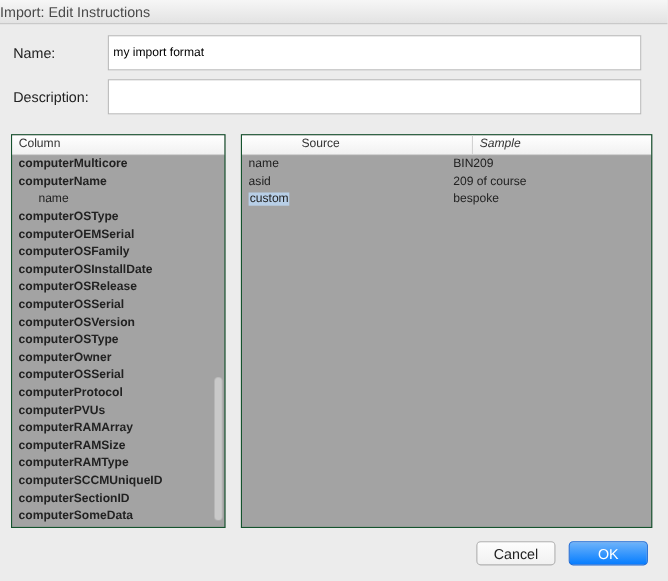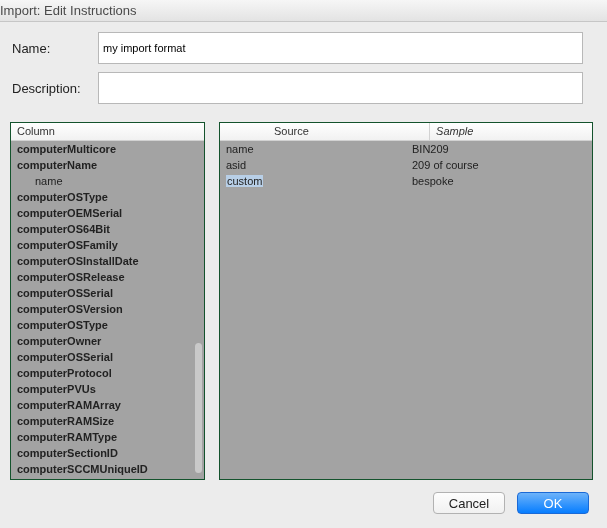--- a/index.html
+++ b/index.html
@@ -172,36 +172,35 @@
   <div class="panel panel-left">
     <div class="panel-header">
       <div class="col col-column">Column</div>
     </div>
     <div class="panel-body" id="left-body">
         <div class="left-item bold">computerMulticore</div>
         <div class="left-item bold">computerName</div>
         <div class="left-item child">name</div>
         <div class="left-item bold">computerOSType</div>
         <div class="left-item bold">computerOEMSerial</div>
-        <div class="left-item bold">computerOS64Bit</div>
         <div class="left-item bold">computerOSFamily</div>
         <div class="left-item bold">computerOSInstallDate</div>
         <div class="left-item bold">computerOSRelease</div>
         <div class="left-item bold">computerOSSerial</div>
         <div class="left-item bold">computerOSVersion</div>
         <div class="left-item bold">computerOSType</div>
         <div class="left-item bold">computerOwner</div>
         <div class="left-item bold">computerOSSerial</div>
         <div class="left-item bold">computerProtocol</div>
         <div class="left-item bold">computerPVUs</div>
         <div class="left-item bold">computerRAMArray</div>
         <div class="left-item bold">computerRAMSize</div>
         <div class="left-item bold">computerRAMType</div>
+        <div class="left-item bold">computerSCCMUniqueID</div>
         <div class="left-item bold">computerSectionID</div>
-        <div class="left-item bold">computerSCCMUniqueID</div>
         <div class="left-item bold">computerSomeData</div>
         <div class="left-item child">custom</div>
       </div>
     <div class="scrollbar-fake"></div>
   </div>
 
   <div class="panel panel-right">
     <div class="panel-header">
       <div class="col col-source">Source</div>
       <div class="col col-sample">Sample</div>

